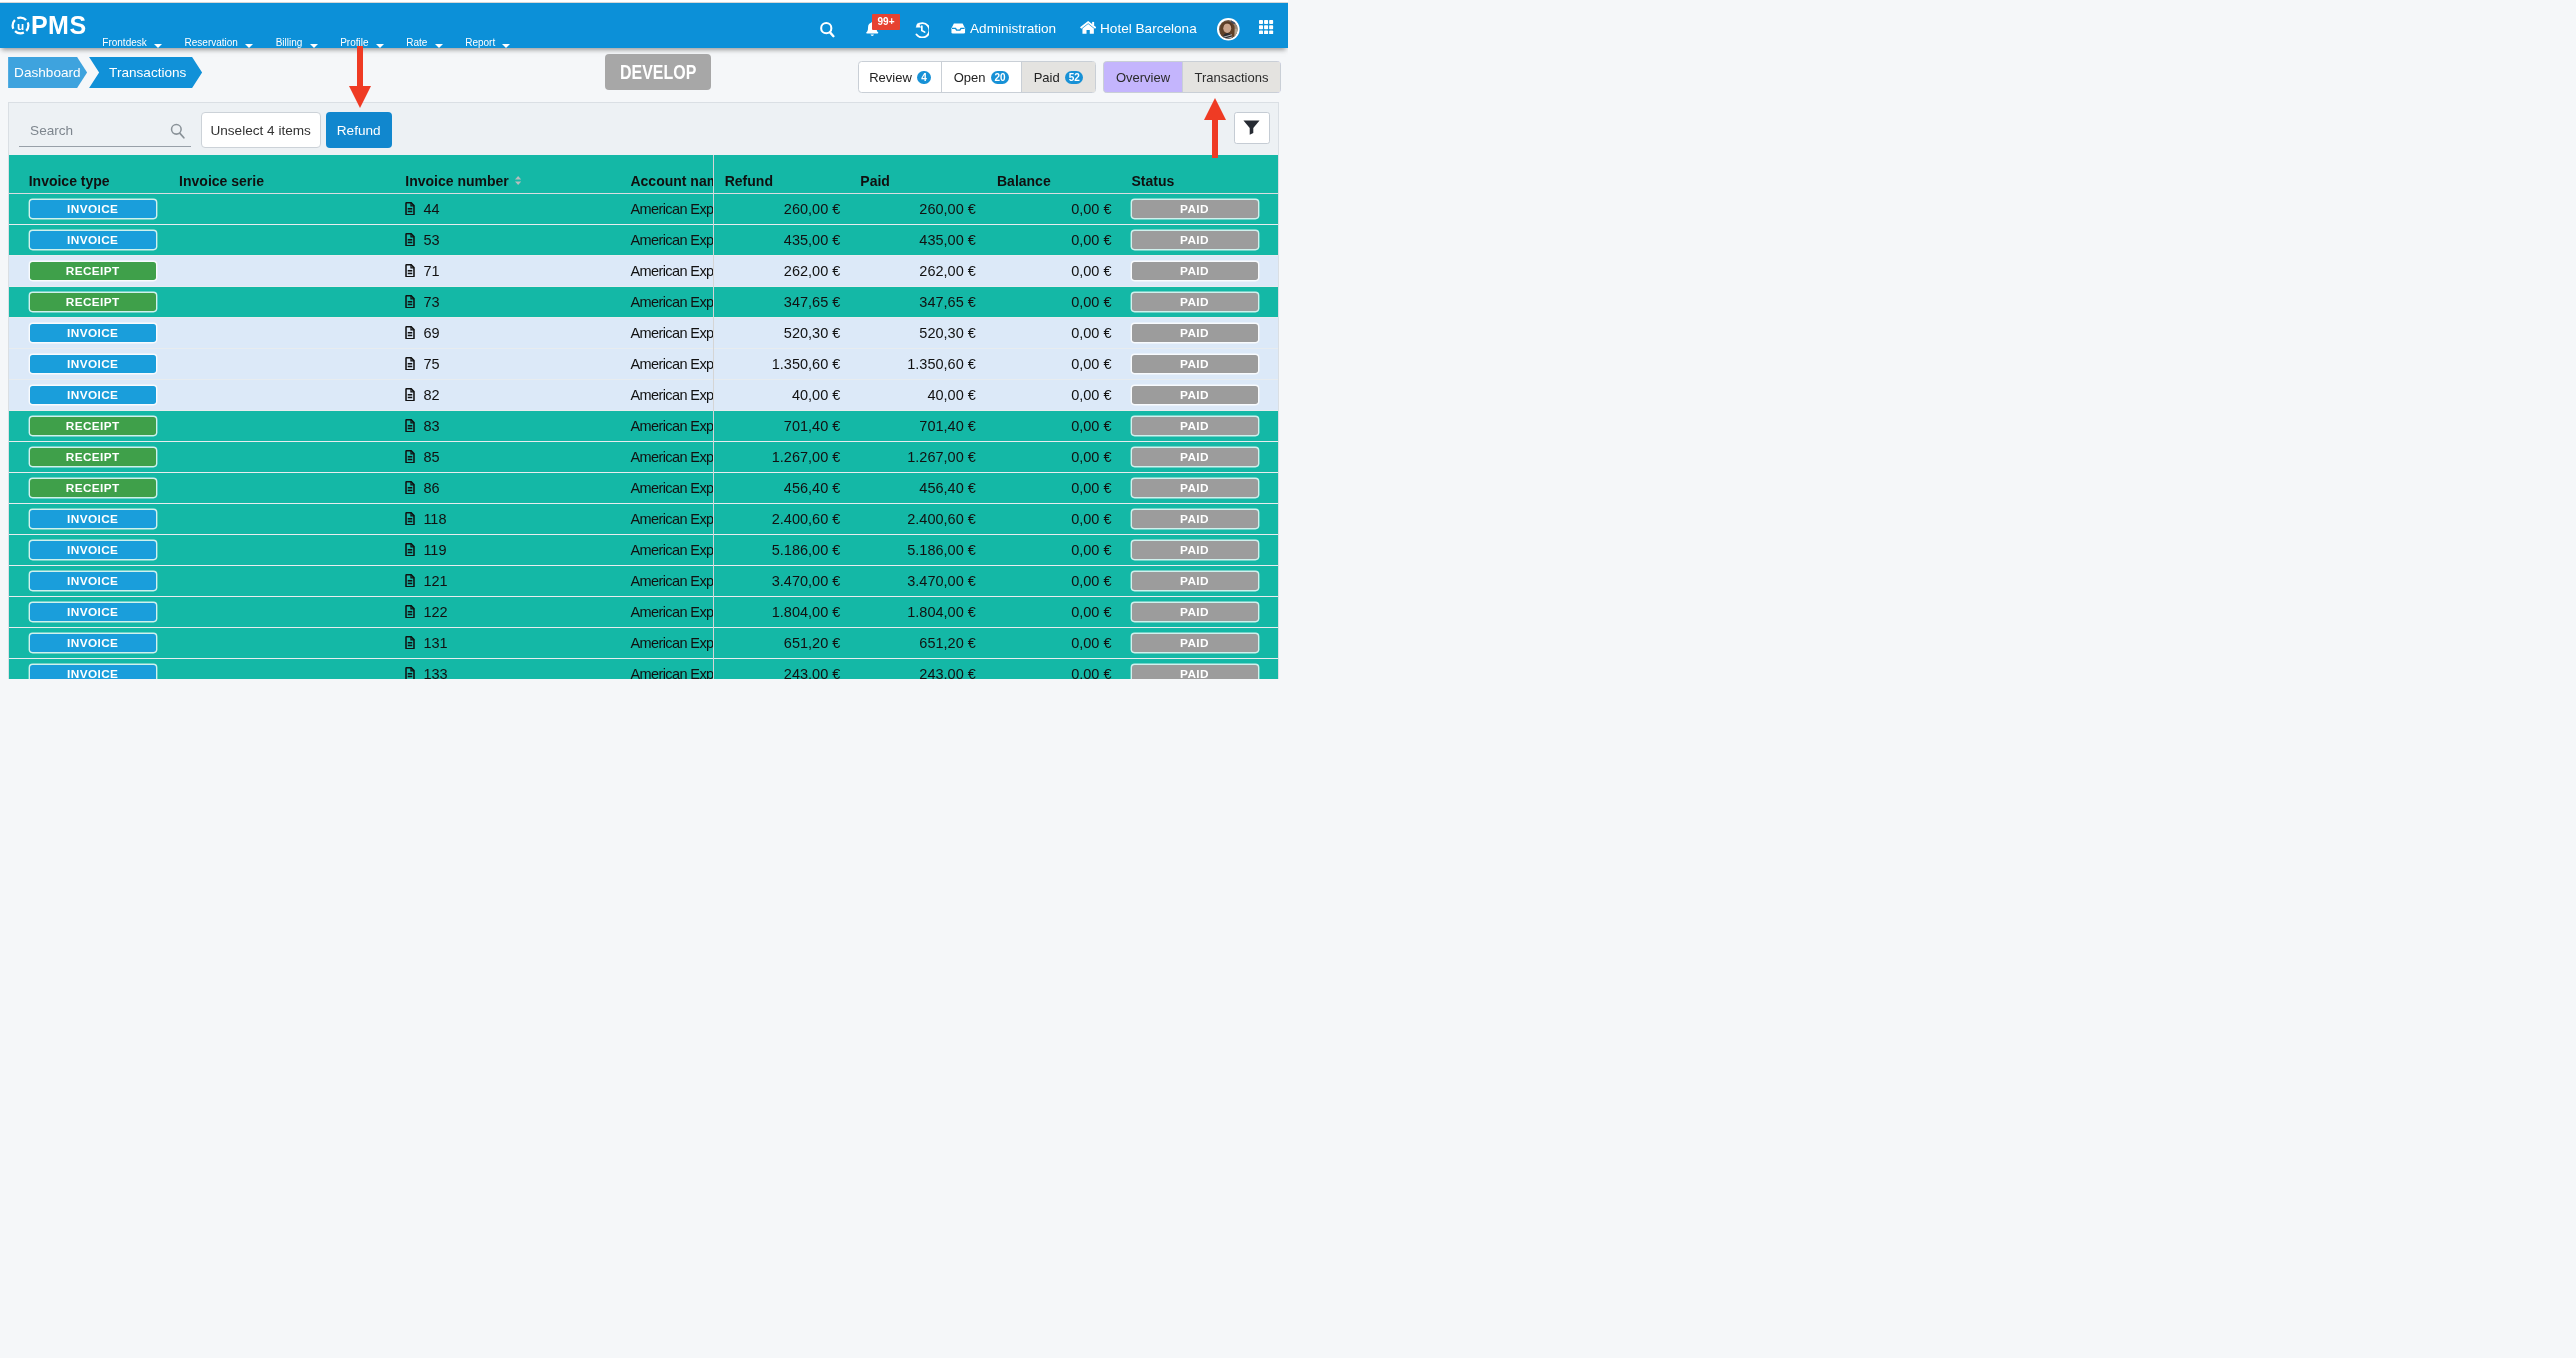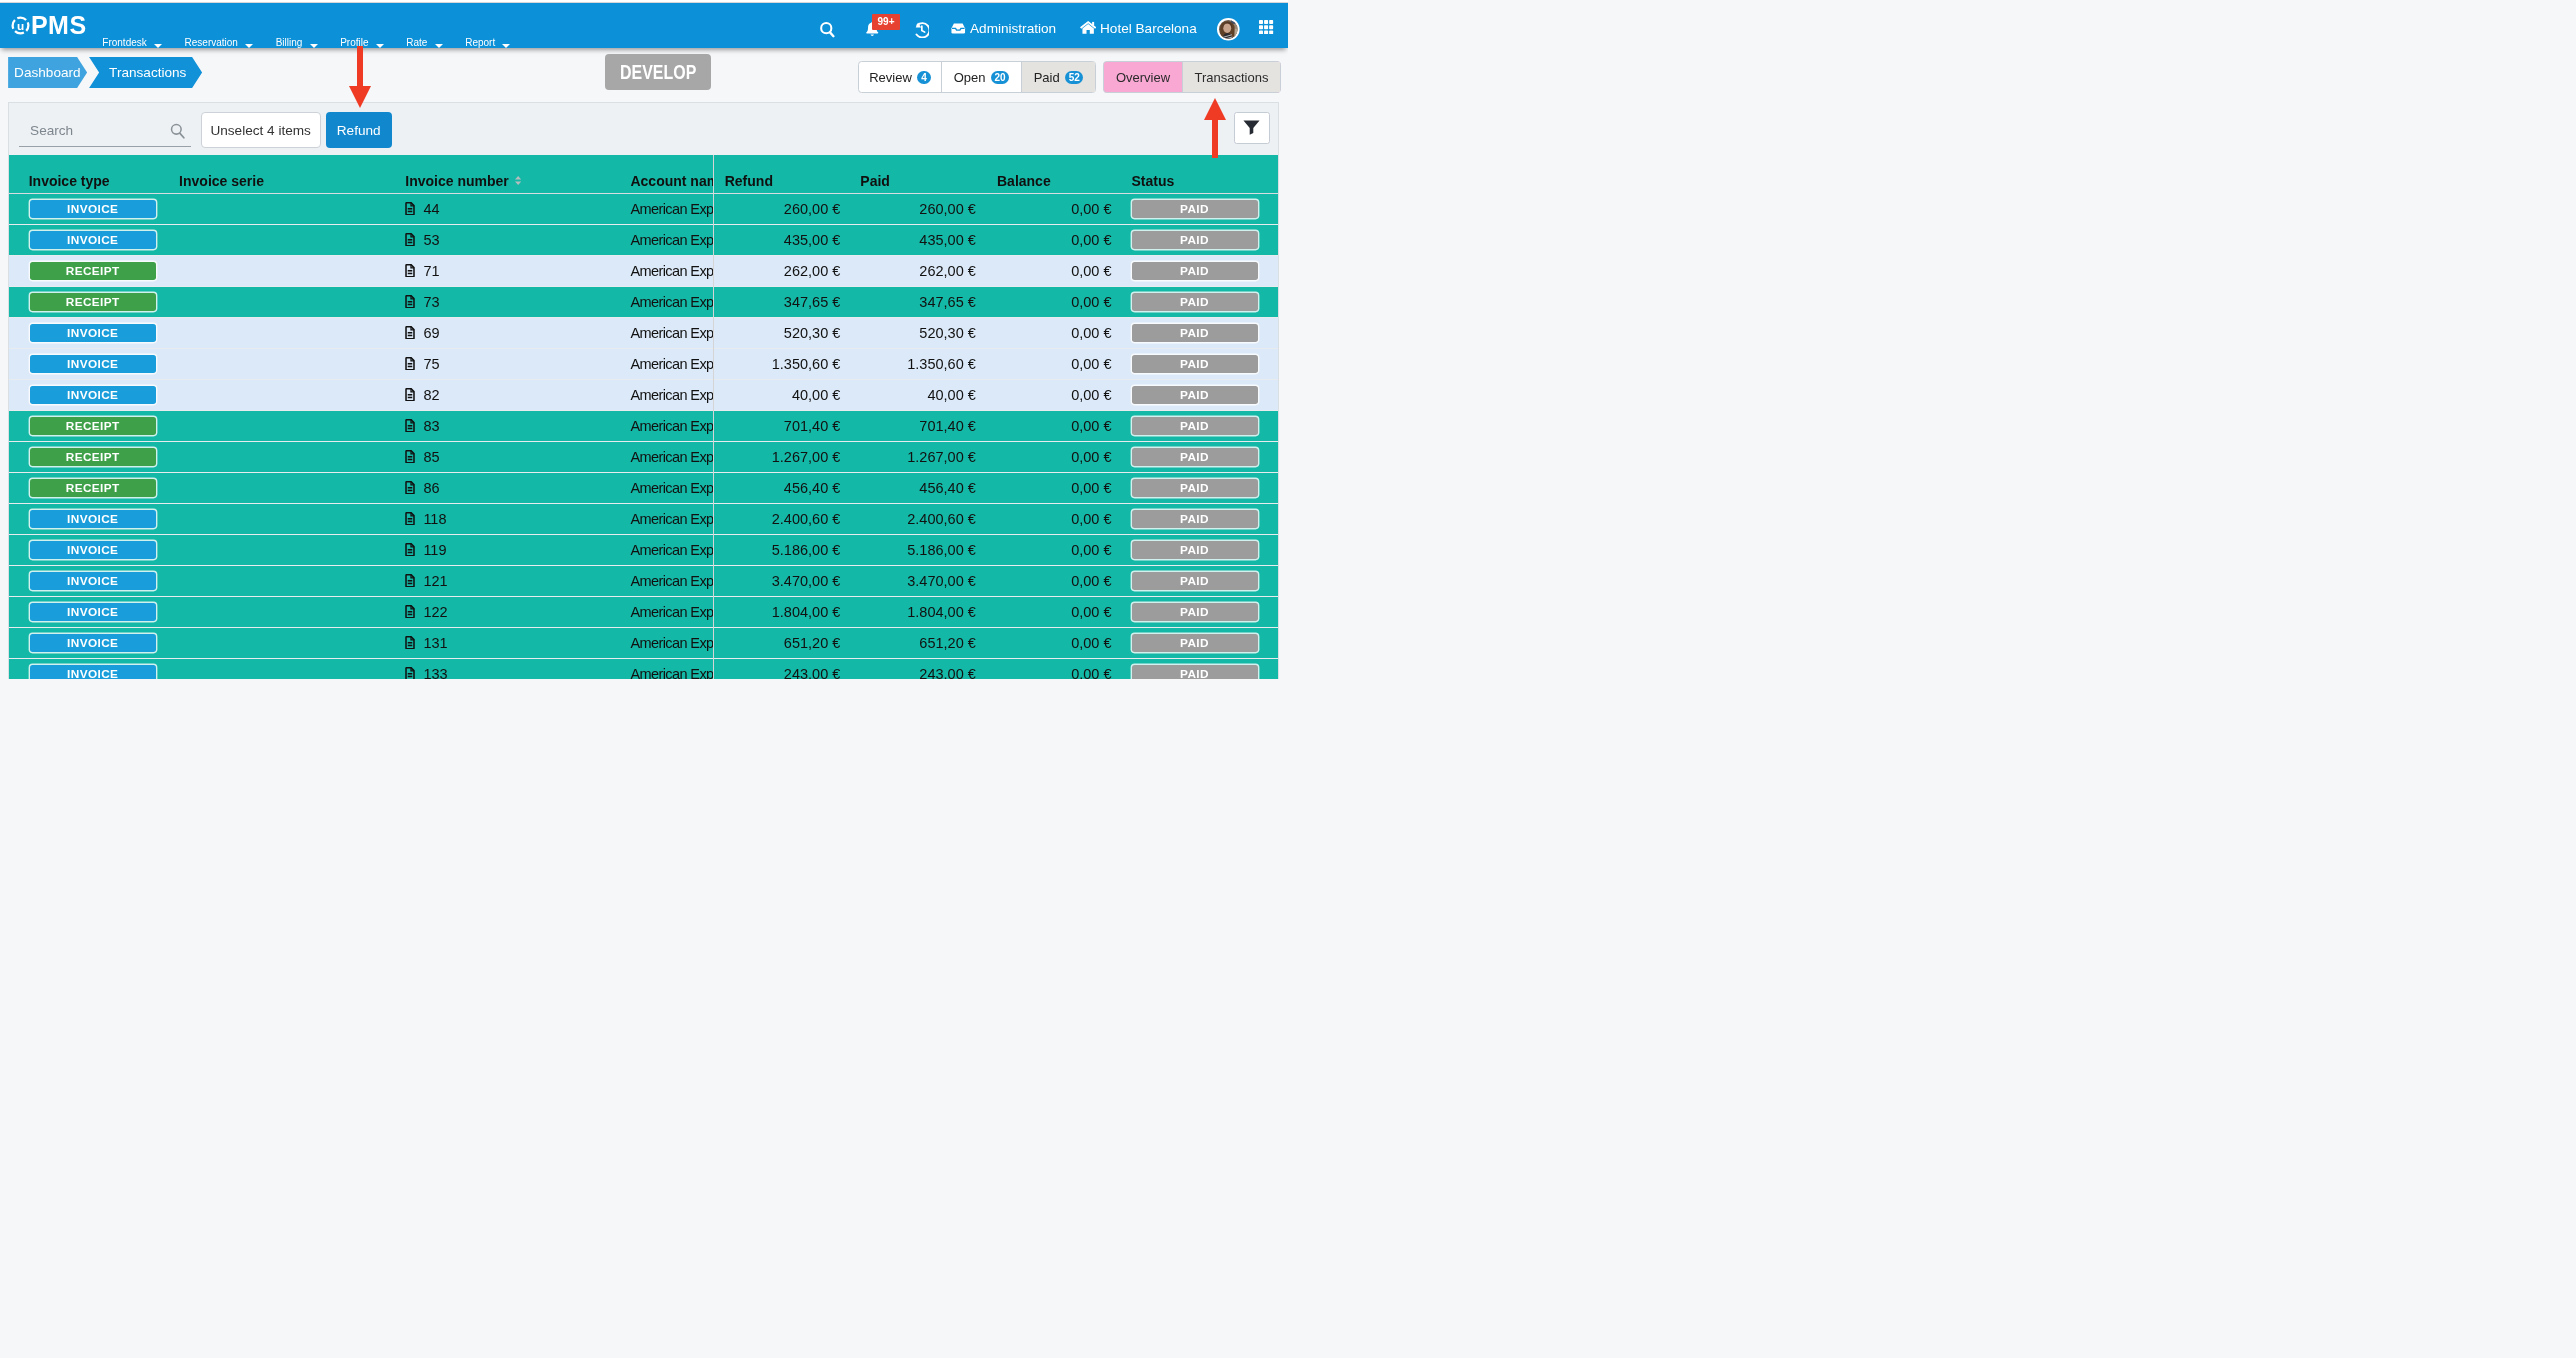--- a/index.html
+++ b/index.html
@@ -35,21 +35,21 @@
 #develop span { display:inline-block; transform:scaleX(0.76); transform-origin:center; }
 #filtgroup { position:absolute; left:858px; top:61px; height:32px; display:flex;
   border:0.9px solid #c9cfd6; border-radius:3.6px; background:#fff; }
 #filtgroup .seg { display:flex; align-items:center; justify-content:center; gap:5.4px;
   font-size:13px; color:#222; border-right:0.9px solid #c9cfd6; }
 #filtgroup .seg:last-child { border-right:none; background:#e4e3e0; }
 .cbadge { background:#1791d6; color:#fff; font-size:10px; font-weight:bold; height:13px;
   min-width:13.6px; border-radius:6.8px; display:flex; align-items:center; justify-content:center;
   padding:0 3.6px; }
 #tabs { position:absolute; left:1103px; top:61px; height:32px; display:flex;
-  border:0.9px solid #c9cfd6; border-radius:3.6px; background:#f9a8d4; }
+  border:0.9px solid #c9cfd6; border-radius:3.6px; background:#c4b5fd; }
 #tabs .tab { display:flex; align-items:center; justify-content:center; font-size:13px;
   color:#2b2b2b; }
 #tabs .tab.on { background:#e4e3e0; border-left:0.9px solid #c9cfd6; }
 
 #card { position:absolute; left:7.7px; top:102px; width:1271px; height:633px; background:#14b8a6;
   border:0.9px solid #dadfe4; border-bottom:none; }
 #toolbar { position:absolute; left:0; top:0; width:1269px; height:52px; background:#edf1f4; }
 #srch { position:absolute; left:10.4px; top:13.6px; width:172px; height:30px;
   border-bottom:1.4px solid #98a0a8; }
 #srch .ph { position:absolute; left:11px; top:6.3px; font-size:13.6px; color:#7e868e; }

